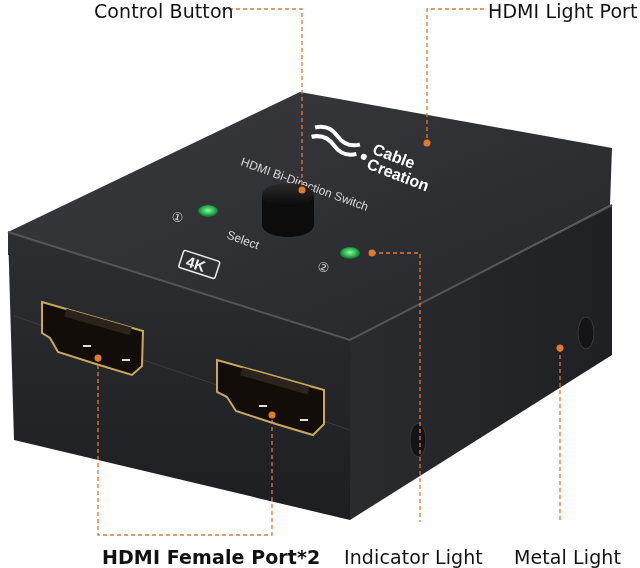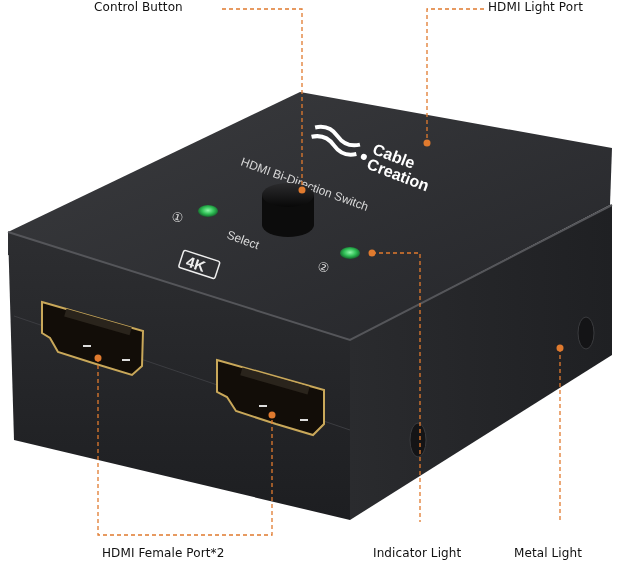--- a/index.html
+++ b/index.html
@@ -1,18 +1,18 @@
 <!DOCTYPE html>
 <html><head>
 <meta charset="utf-8">
 <style>
   html, body { margin: 0; padding: 0; background: #ffffff; }
   body { width: 640px; height: 568px; position: relative; overflow: hidden;
          font-family: "DejaVu Sans", sans-serif; }
-  .label { position: absolute; font-size: 12px; color: #111; white-space: nowrap; letter-spacing: 0.1px; }
+  .label { position: absolute; font-size: 19px; color: #111; white-space: nowrap; letter-spacing: 0.1px; }
   svg.scene { position: absolute; left: 0; top: 0; }
 </style>
 </head>
 <body>
 
 <svg class="scene" width="640" height="568" viewBox="0 0 640 568">
   <defs>
     <linearGradient id="topG" x1="0" y1="0" x2="1" y2="1">
       <stop offset="0" stop-color="#3a3b3e"></stop>
       <stop offset="1" stop-color="#25262a"></stop>
@@ -109,15 +109,15 @@
     <circle cx="427" cy="143" r="3.5"></circle>
     <circle cx="98" cy="358" r="3.5"></circle>
     <circle cx="272" cy="415" r="3.5"></circle>
     <circle cx="372" cy="253" r="3.5"></circle>
     <circle cx="560" cy="348" r="3.5"></circle>
   </g>
 </svg>
 
 <span class="label" style="left:94px; top:0px;">Control Button</span>
 <span class="label" style="left:488px; top:0px;">HDMI Light Port</span>
-<span class="label" style="left:102px; top:546px;">HDMI Female Port*2</span>
-<span class="label" style="left:373px; top:546px;">Indicator Light</span>
+<span class="label" style="left:102px; top:546px;font-weight:bold;">HDMI Female Port*2</span>
+<span class="label" style="left:344px; top:546px;">Indicator Light</span>
 <span class="label" style="left:514px; top:546px;">Metal Light</span>
 
 </body></html>

